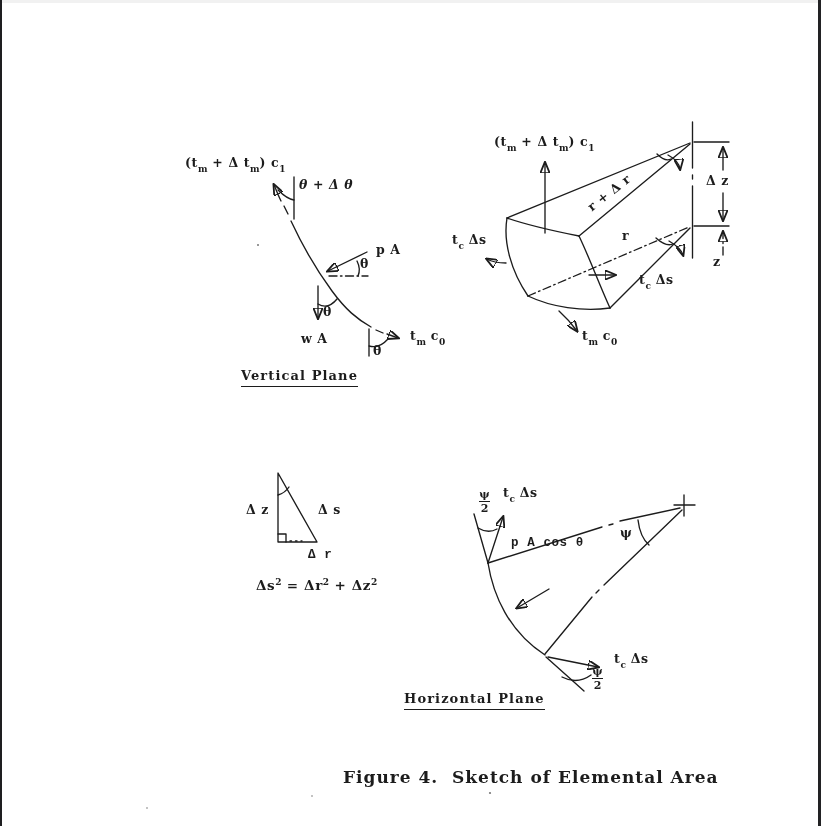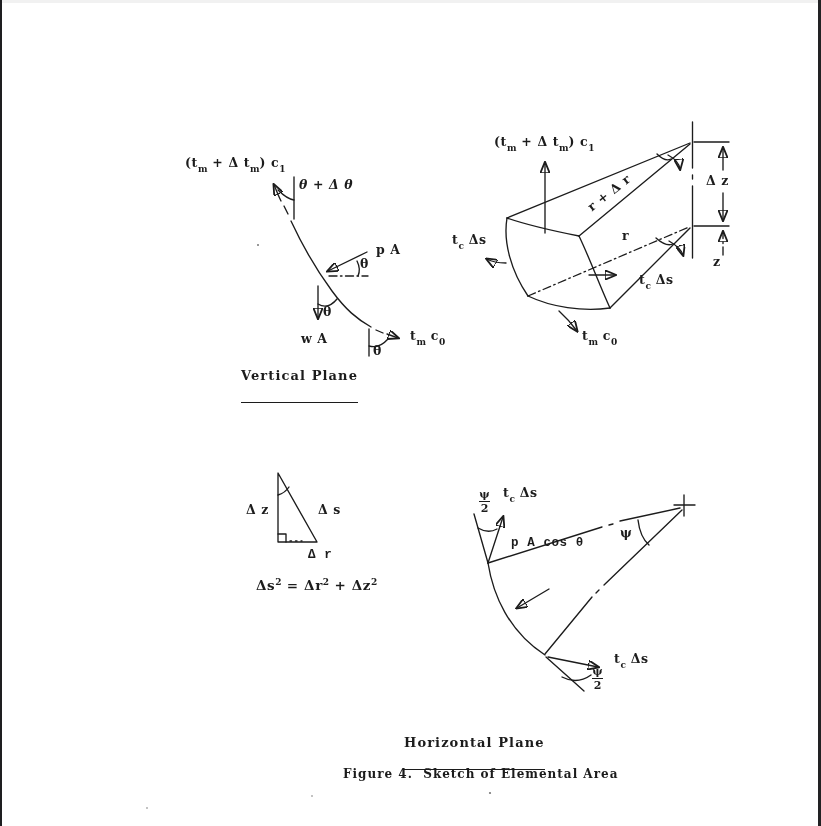--- a/index.html
+++ b/index.html
@@ -24,25 +24,25 @@
 
   .lbl {
     position:absolute; color: var(--ink);
     font: 600 12.5px "DejaVu Serif", serif;
     letter-spacing: .6px; line-height: 1.15; white-space: pre;
   }
   .lbl sub { font-size: 9px; vertical-align: -0.5em; line-height: 0; letter-spacing: 0; }
   .lbl sup { font-size: 9px; vertical-align: 0.55em; line-height: 0; letter-spacing: 0; }
   .title {
     font-size: 13px; letter-spacing: 1.1px;
-    border-bottom: 1.4px solid var(--ink); padding-bottom: 18px;
+    border-bottom: 1.4px solid var(--ink); padding-bottom: 2px;
   }
   .eq { font-size: 13.5px; margin-left: 28px; }
   .rot { transform: rotate(-38deg); transform-origin: 50% 50%; }
-  .caption { font-size: 12px; letter-spacing: 1px; }
+  .caption { font-size: 17px; letter-spacing: 1px; }
   .frac {
     position:absolute; display:flex; flex-direction:column; align-items:center;
     color: var(--ink); font: 600 11px "DejaVu Serif", serif; line-height: 1;
   }
   .frac .bar { width: 11px; height: 1.3px; background: var(--ink); margin: 1px 0 1px 0; }
 </style>
 </head>
 <body>
 
 <div class="edge-top"></div>
@@ -159,15 +159,15 @@
   <span>2</span>
 </div>
 <div class="lbl" style="left:511px; top:536px;font-family:Liberation Mono, monospace;">p A cos θ</div>
 <div class="lbl" style="left:620px; top:526px;">ψ</div>
 <div class="lbl" style="left:614px; top:652px;">t<sub>c</sub> Δs</div>
 <div class="frac" style="left:592px; top:666px;">
   <span>ψ</span>
   <span class="bar"></span>
   <span>2</span>
 </div>
-<div class="lbl title" style="left:404px; top:692px;margin-top:44px;">Horizontal Plane</div>
+<div class="lbl title" style="left:404px; top:692px;">Horizontal Plane</div>
 
 <div class="lbl caption" style="left:343px; top:768px;">Figure 4.  Sketch of Elemental Area</div>
 
 </body></html>

